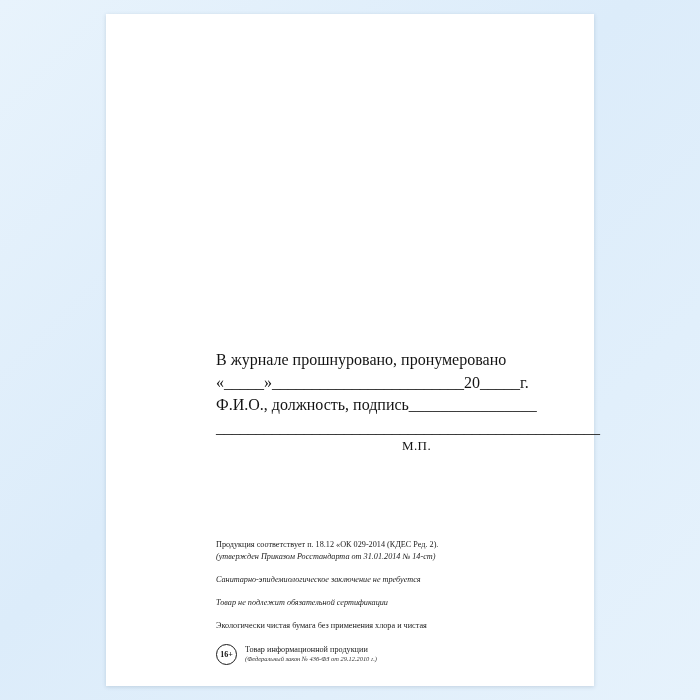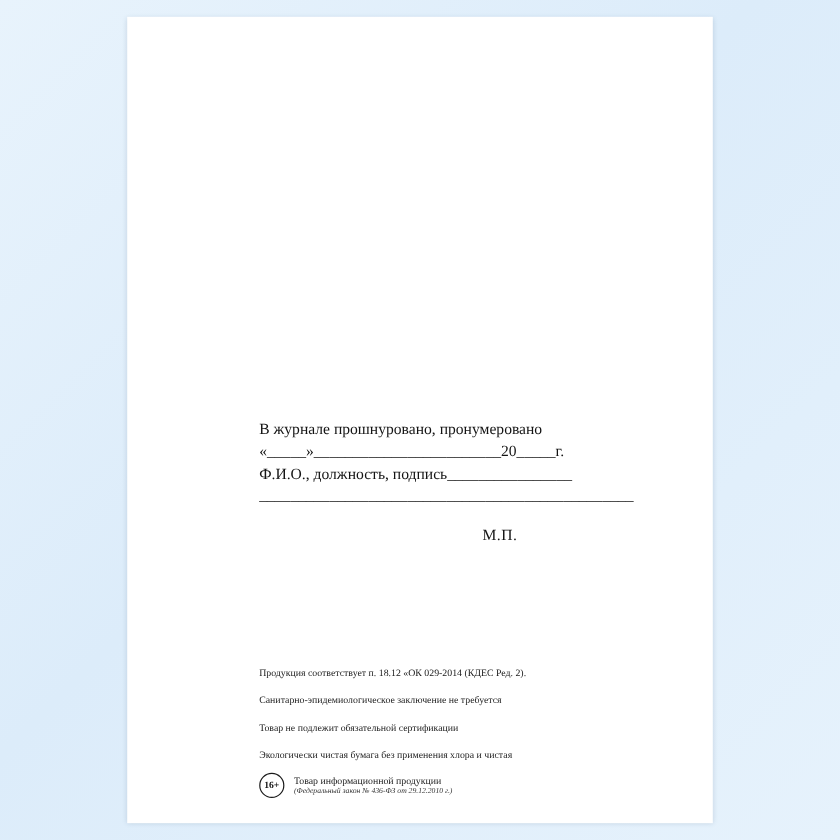--- a/index.html
+++ b/index.html
@@ -34,21 +34,21 @@
     height: 100%;
   }
 
   
   .cert-block {
     position: absolute;
     left: 110px;
     top: 335px;
     width: 330px;
     color: #141414;
-    font-size: 13px;
+    font-size: 16px;
     line-height: 1.42;
   }
   .cert-line {
     white-space: nowrap;
   }
   .cert-line.rule {
     letter-spacing: 0;
   }
   .mp {
     position: absolute;
@@ -56,47 +56,48 @@
     top: 424px;
     font-size: 13px;
     color: #141414;
     letter-spacing: 0.4px;
   }
 
   
   .legal {
     position: absolute;
     left: 110px;
-    top: 541px;
+    top: 525px;
     width: 350px;
     color: #1a1a1a;
     font-size: 8.2px;
     line-height: 1.45;
   }
   .legal p {
     margin: 0;
     white-space: nowrap;
   }
   .legal .group {
     margin-bottom: 11px;
   }
   .legal .italic {
     font-style: italic;
   }
   .legal .spaced {
     margin-bottom: 11px;
+    font-style: italic;
   }
 
   
   .badge-row {
     position: absolute;
     left: 110px;
     top: 629px;
     display: flex;
-    align-items: flex-end;
+    align-items: center;
   }
   .age-badge {
     width: 19px;
     height: 19px;
     border: 1.1px solid #1a1a1a;
     border-radius: 50%;
     display: flex;
     align-items: center;
     justify-content: center;
     font-size: 8px;
@@ -130,20 +131,21 @@
         <div class="cert-line">«_____»________________________20_____г.</div>
         <div class="cert-line">Ф.И.О., должность, подпись________________</div>
         <div class="cert-line rule">________________________________________________</div>
       </div>
 
       <div class="mp">М.П.</div>
 
       <div class="legal">
         <div class="group">
           <p>Продукция соответствует п. 18.12 «ОК 029-2014 (КДЕС Ред. 2).</p>
+          <p class="italic">(утвержден Приказом Росстандарта от 31.01.2014 № 14-ст)</p>
         </div>
         <p class="spaced">Санитарно-эпидемиологическое заключение не требуется</p>
         <p class="spaced">Товар не подлежит обязательной сертификации</p>
         <p>Экологически чистая бумага без применения хлора и чистая</p>
       </div>
 
       <div class="badge-row">
         <div class="age-badge">16+</div>
         <div class="badge-text">
           <span>Товар информационной продукции</span>

